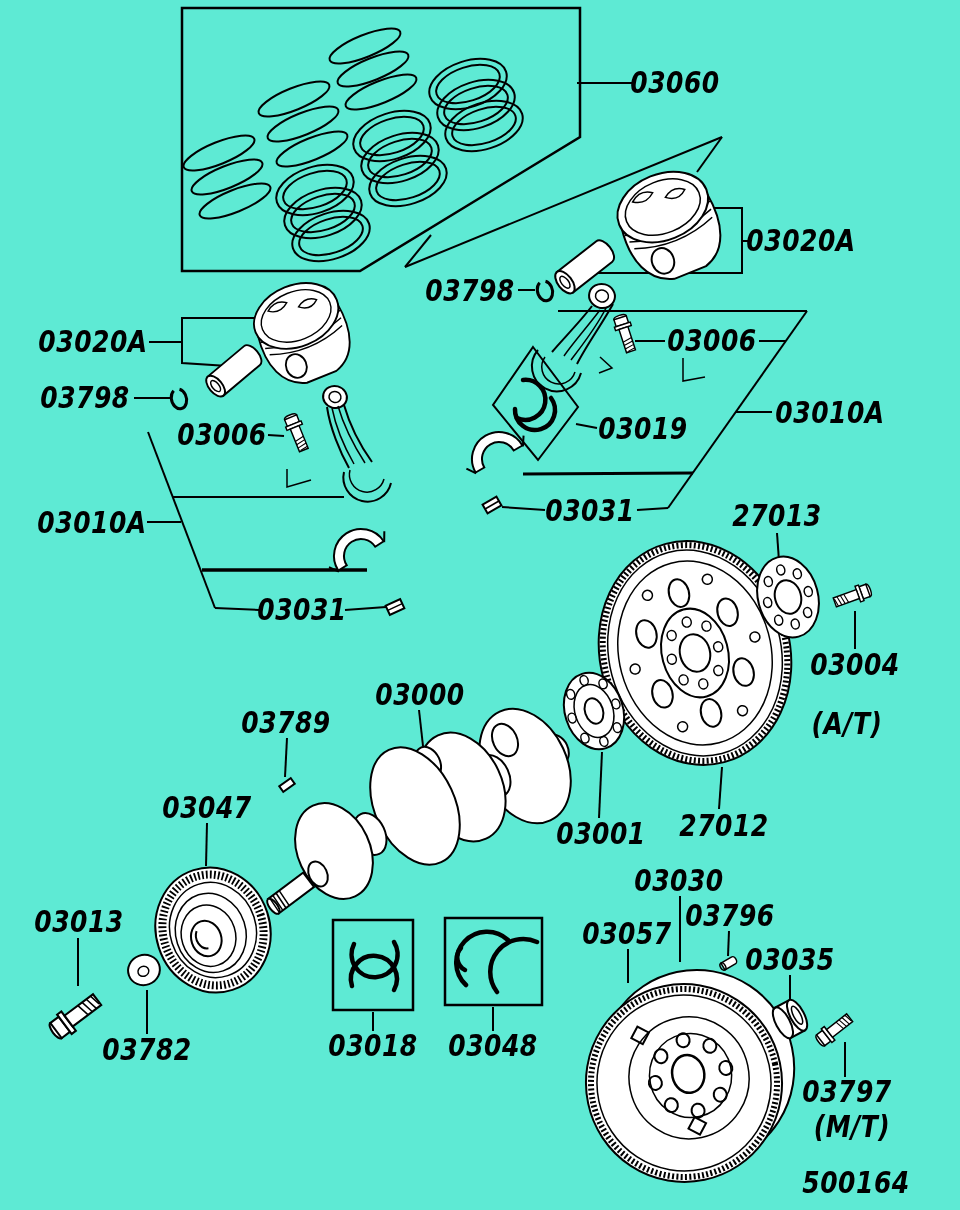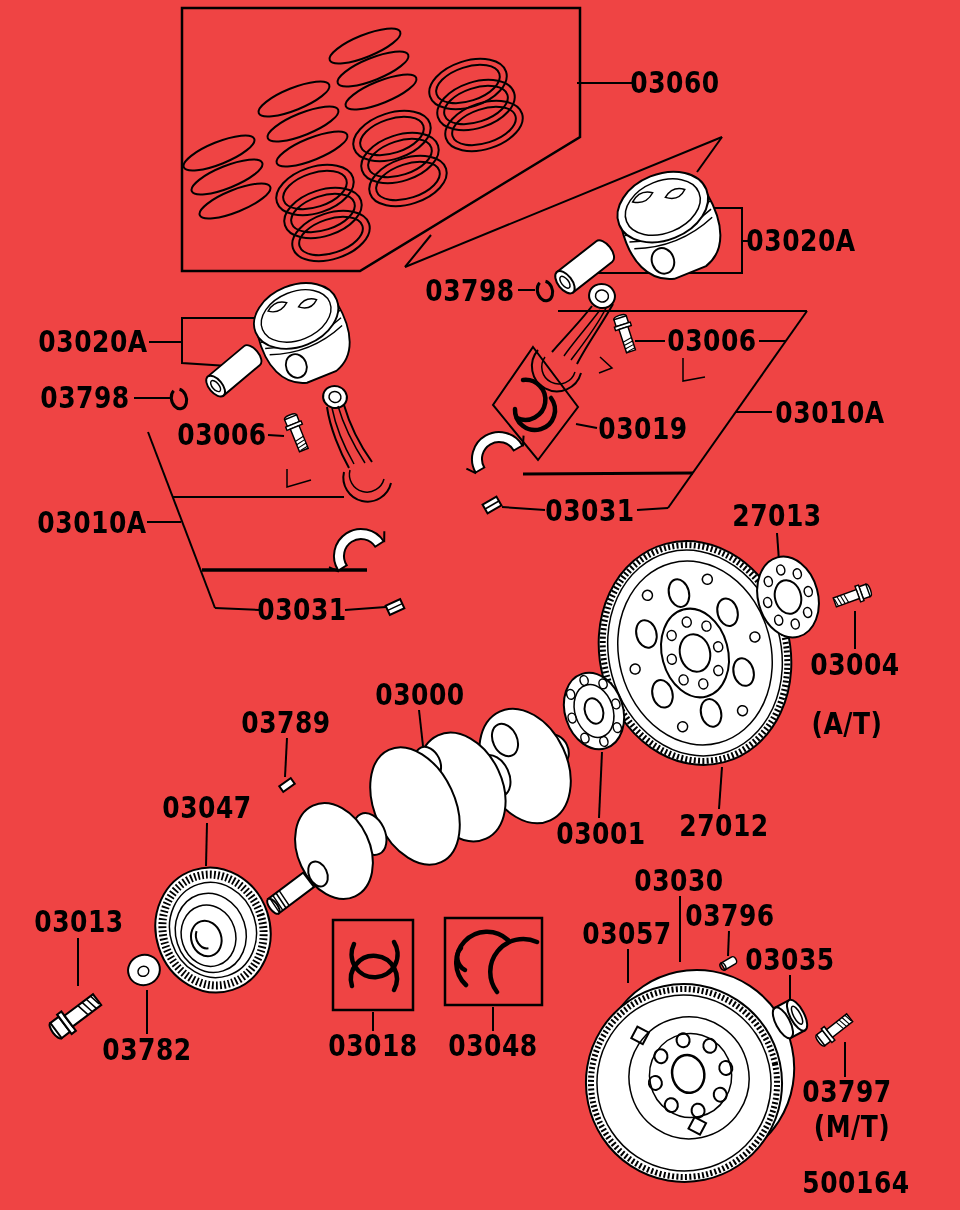--- a/index.html
+++ b/index.html
@@ -1,17 +1,17 @@
 <!DOCTYPE html>
 <html><head>
 <meta charset="utf-8">
 <style>
   html,body{margin:0;padding:0;background:#fff;}
-  .stage{position:relative;width:960px;height:1210px;background:#ef4444;overflow:hidden;
-         font-family:"DejaVu Sans",sans-serif;}
+  .stage{position:relative;width:960px;height:1210px;background:#5eead4;overflow:hidden;
+         font-family:"DejaVu Sans",sans-serif;font-style:italic;}
   .art{position:absolute;left:0;top:0;}
   #labels-layer{position:absolute;left:0;top:0;width:100%;height:100%;}
   .part-label{
     position:absolute;
     transform:translate(-50%,-50%) scaleY(1.22);
     font-family:"DejaVu Sans",sans-serif;
     font-weight:700;
     font-size:25px;
     letter-spacing:0.5px;
     color:#000;

